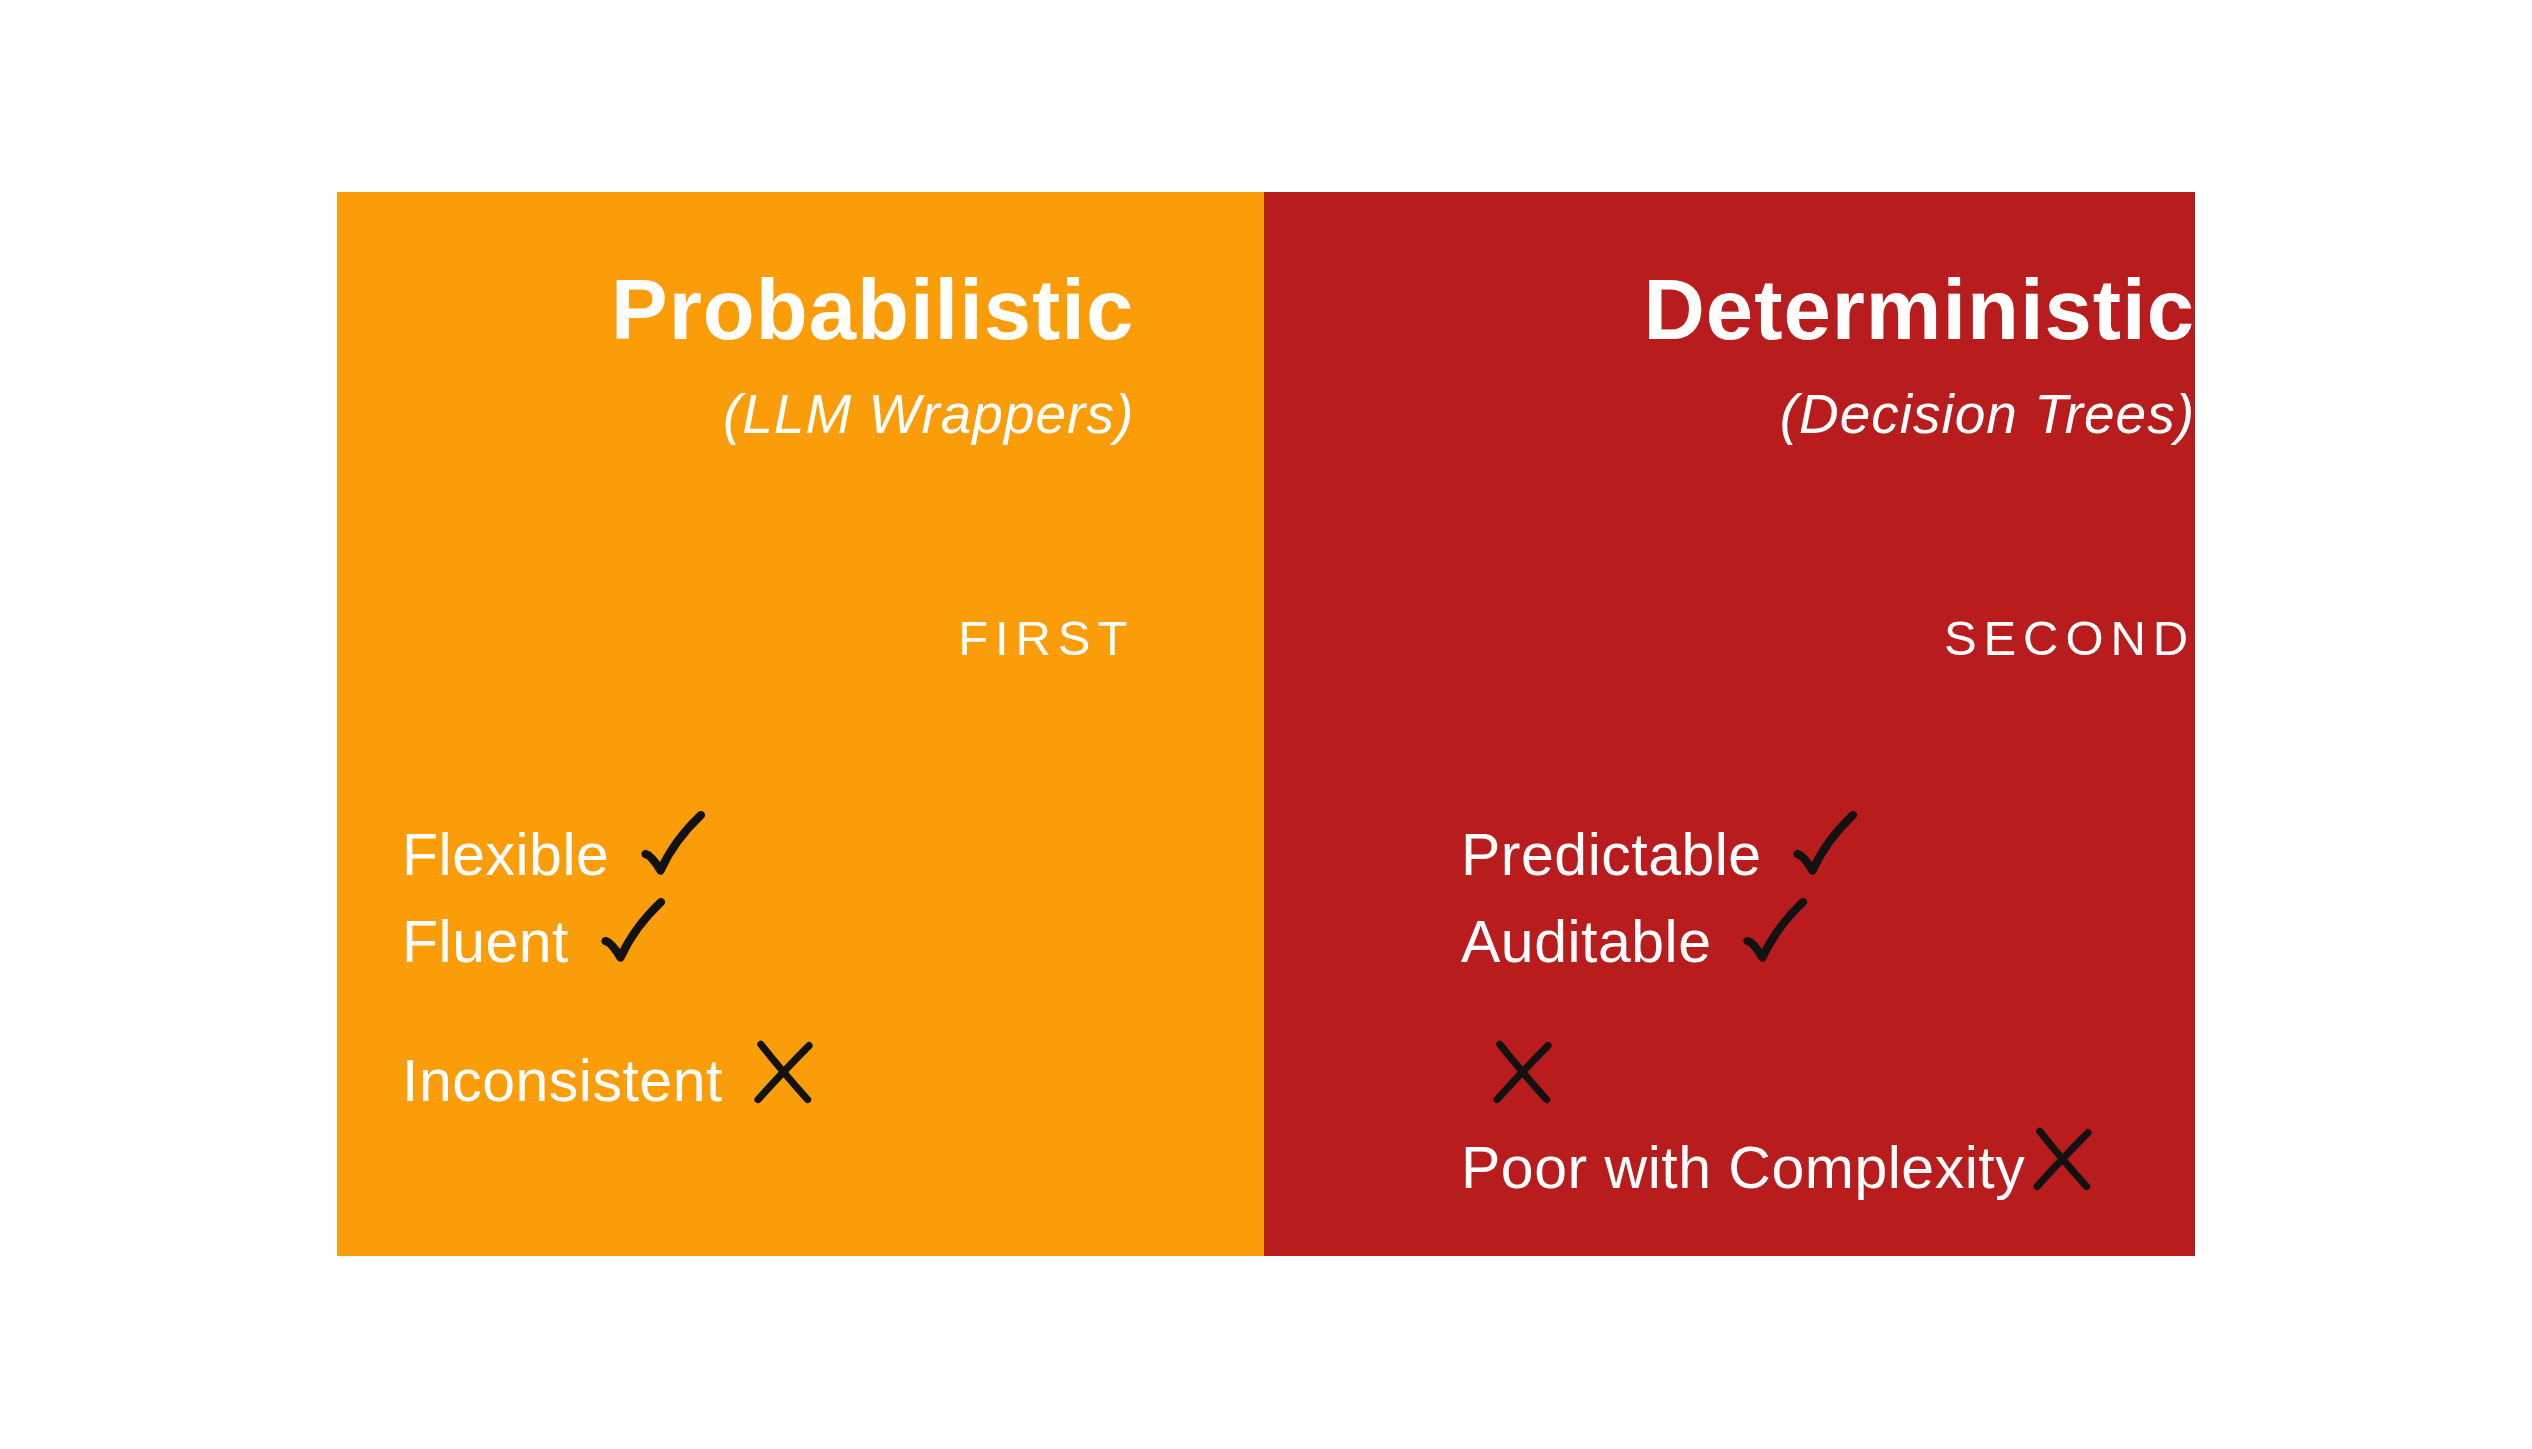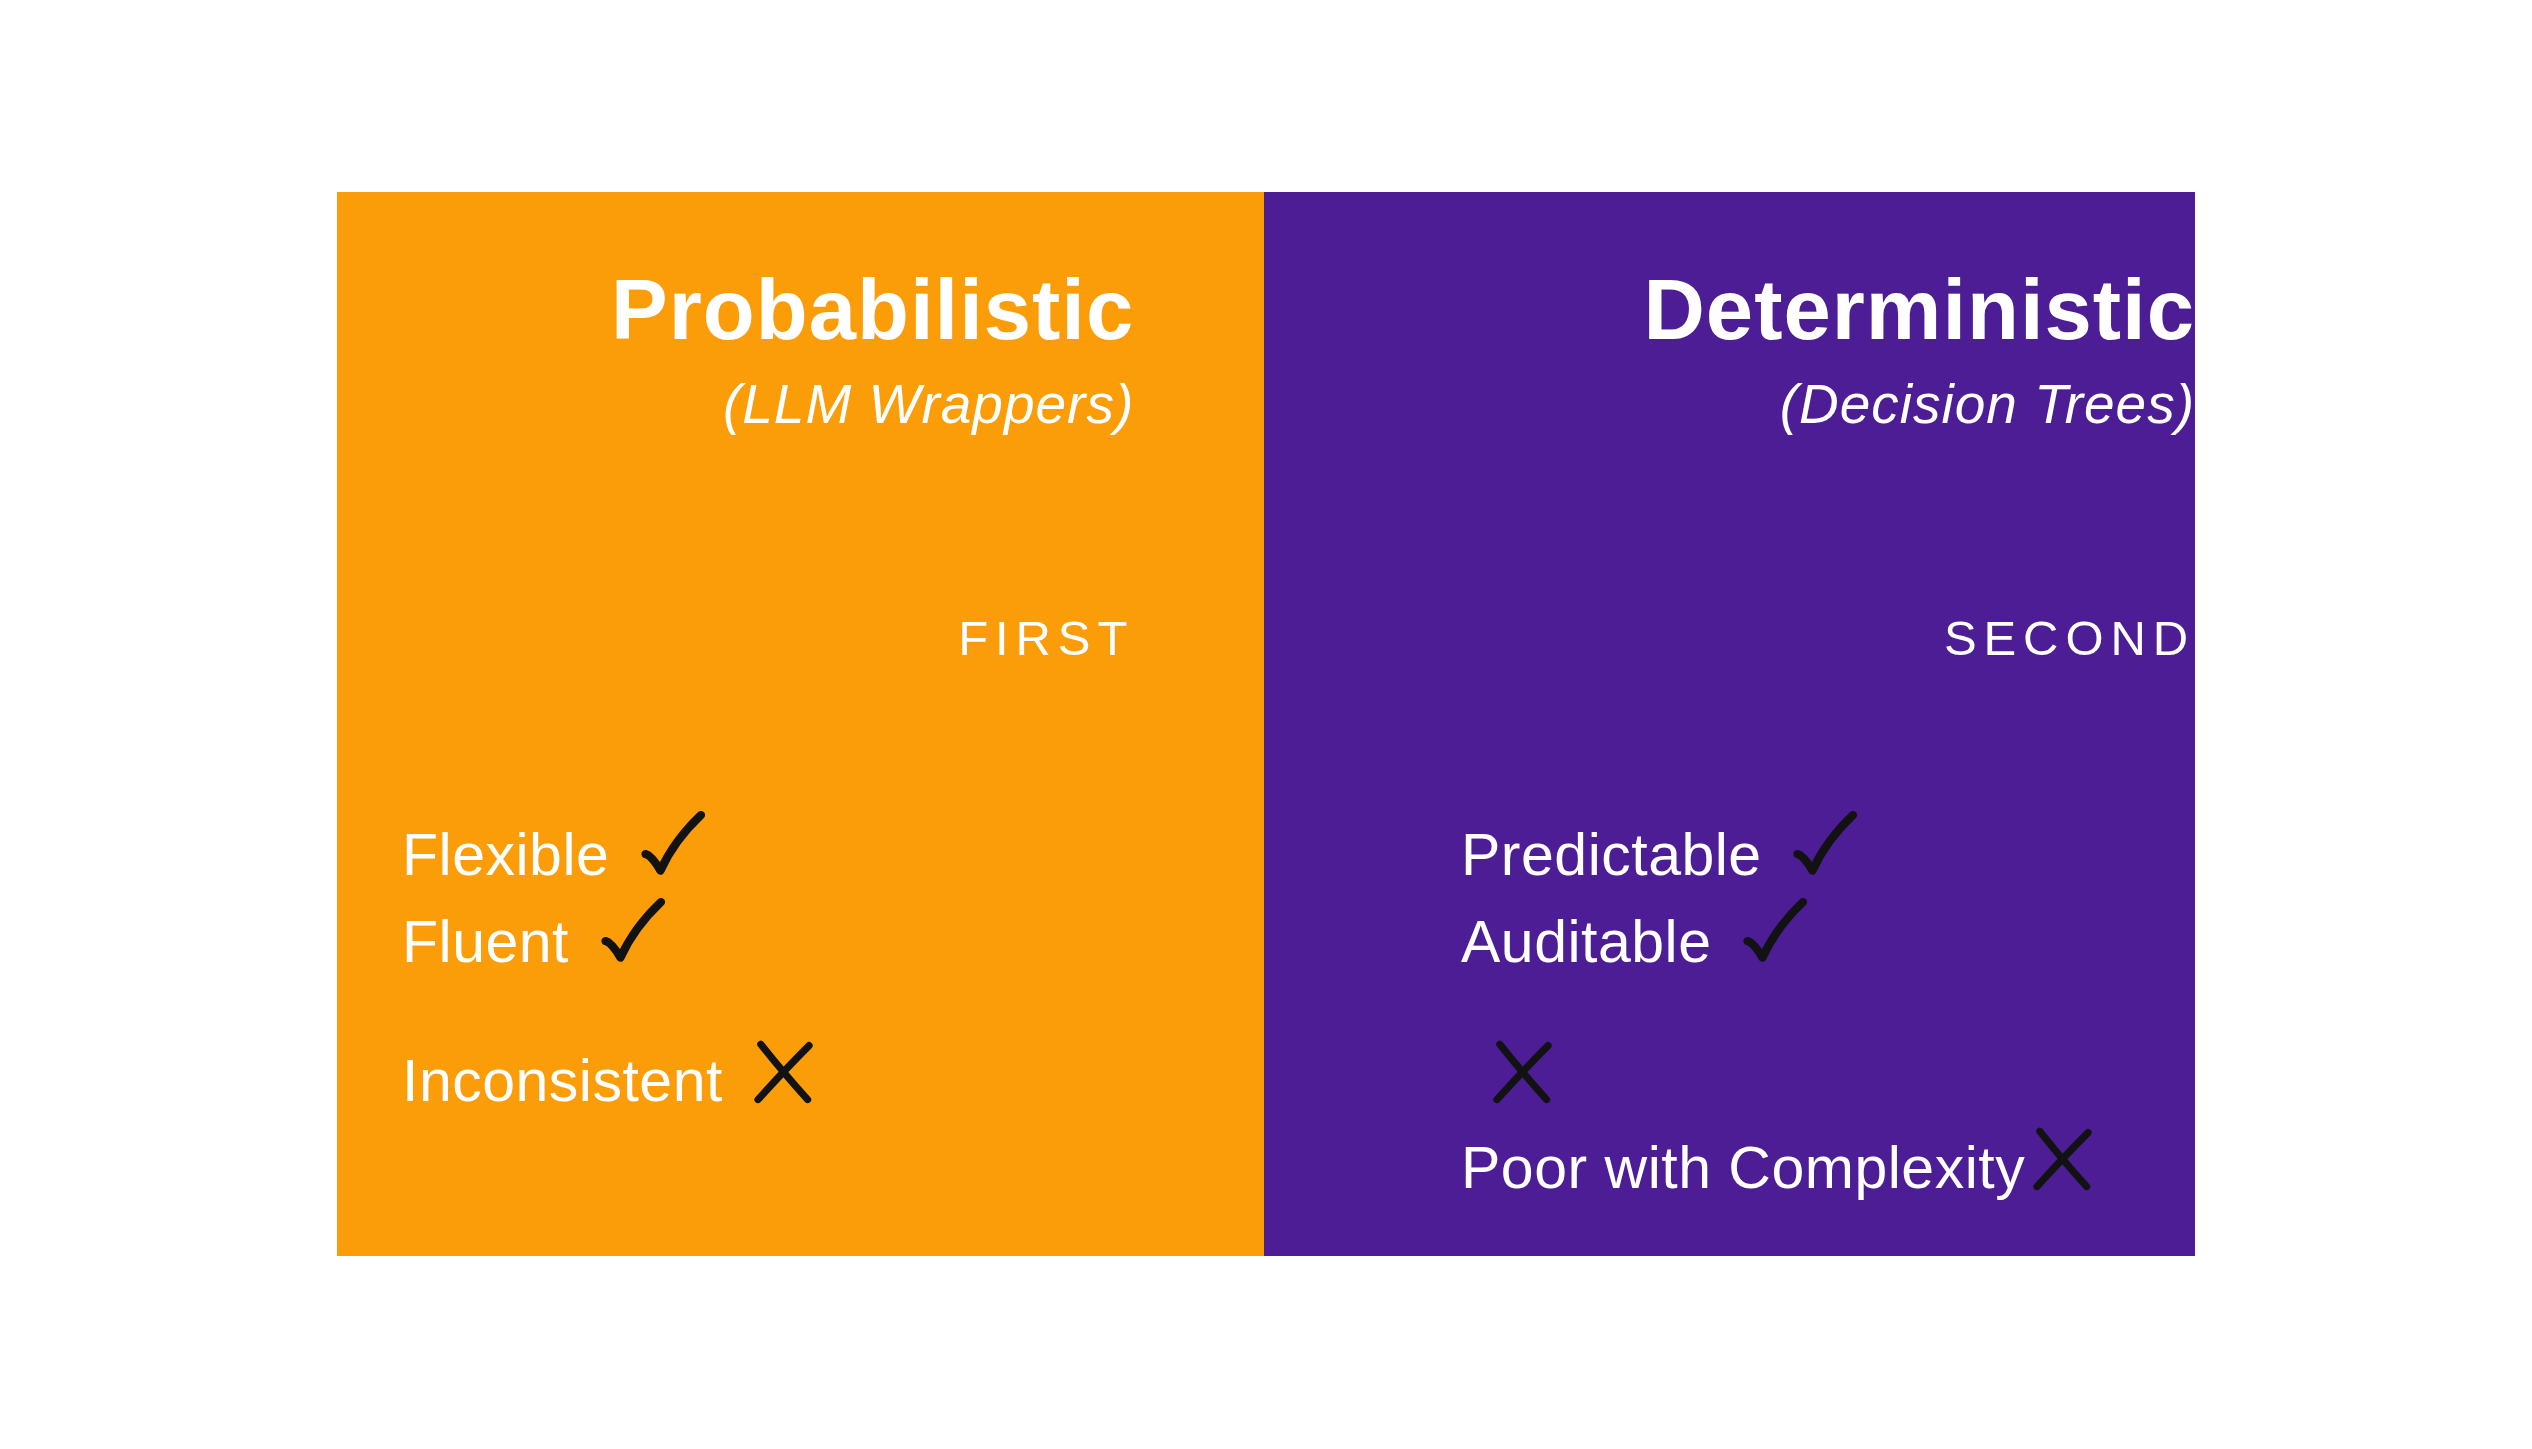--- a/index.html
+++ b/index.html
@@ -34,21 +34,21 @@
   .panel-right .head { right: 0; }
 
   .title {
     top: 73px;
     font-size: 85px;
     font-weight: 700;
     letter-spacing: 1px;
     line-height: 1.05;
   }
   .subtitle {
-    top: 180px;
+    top: 190px;
     font-size: 55px;
     font-style: italic;
     font-weight: 400;
     letter-spacing: 1px;
   }
   .order-label {
     top: 418px;
     font-size: 49px;
     font-weight: 400;
     letter-spacing: 6.9px;
@@ -128,21 +128,21 @@
           
           <svg class="cross" viewBox="0 0 100 100">
               <path d="M18 10 Q48 48 84 88" stroke-width="10"></path>
               <path d="M86 12 Q52 46 14 88" stroke-width="10"></path>
             </svg>
         </span>
       </div>
     </div>
   </div>
 
-  <div class="panel panel-right" style="background: #4c1d95;">
+  <div class="panel panel-right" style="background: #b91c1c;">
     <div class="head title">Deterministic</div>
     <div class="head subtitle">(Decision Trees)</div>
     <div class="head order-label">SECOND</div>
 
     <div class="item-group group-pros">
       <div class="item-row">
         <span class="item-label">Predictable</span>
         <span class="mark mark-check">
           <svg class="check" viewBox="0 0 100 100">
               <path d="M14 60 Q22 62 34 82 Q52 42 88 8" stroke-width="11"></path>

